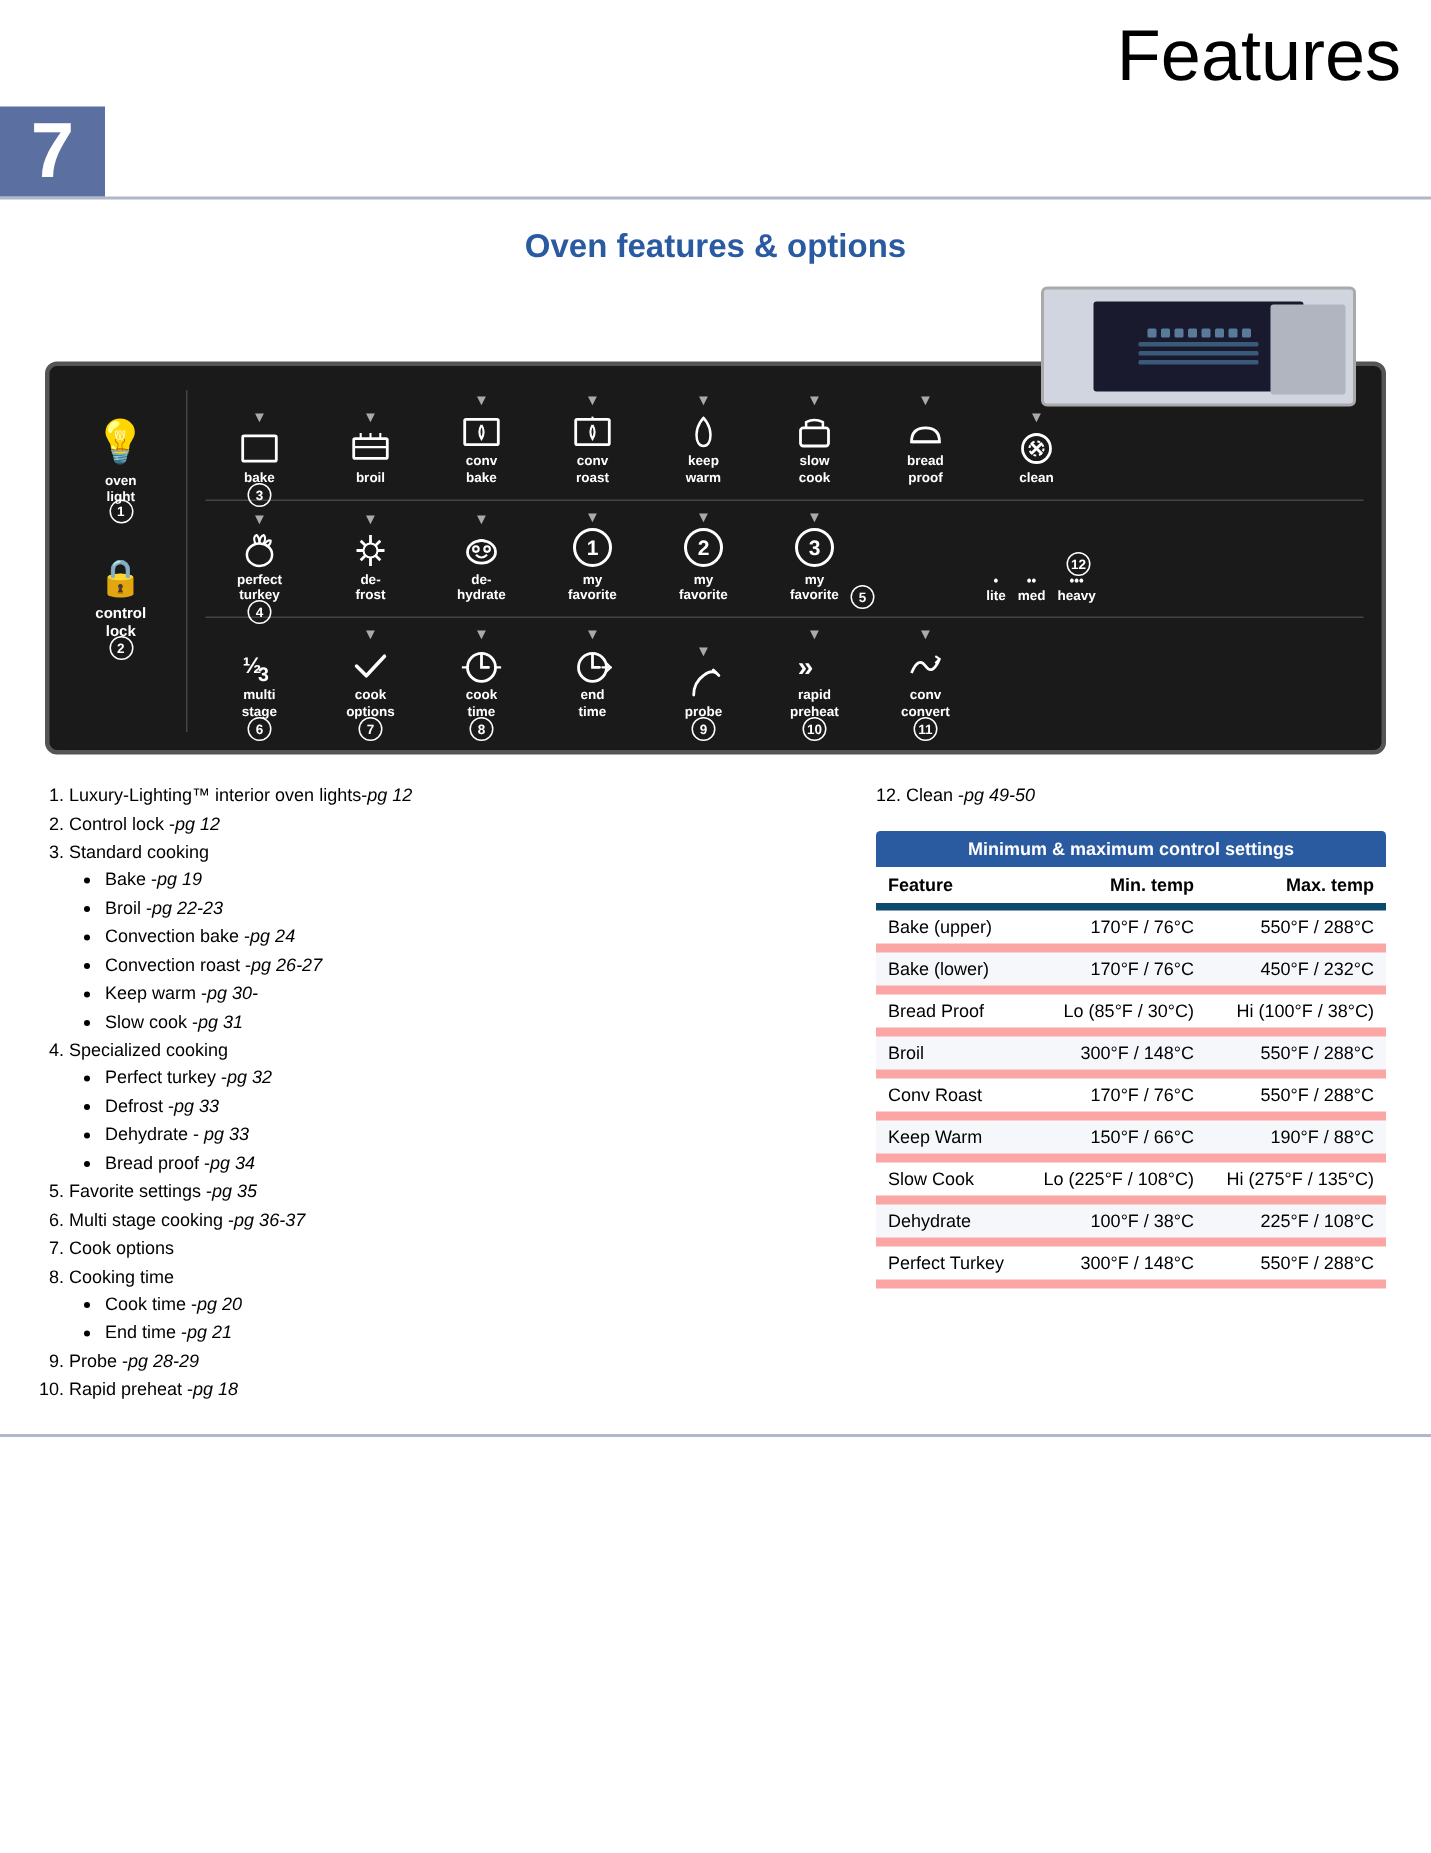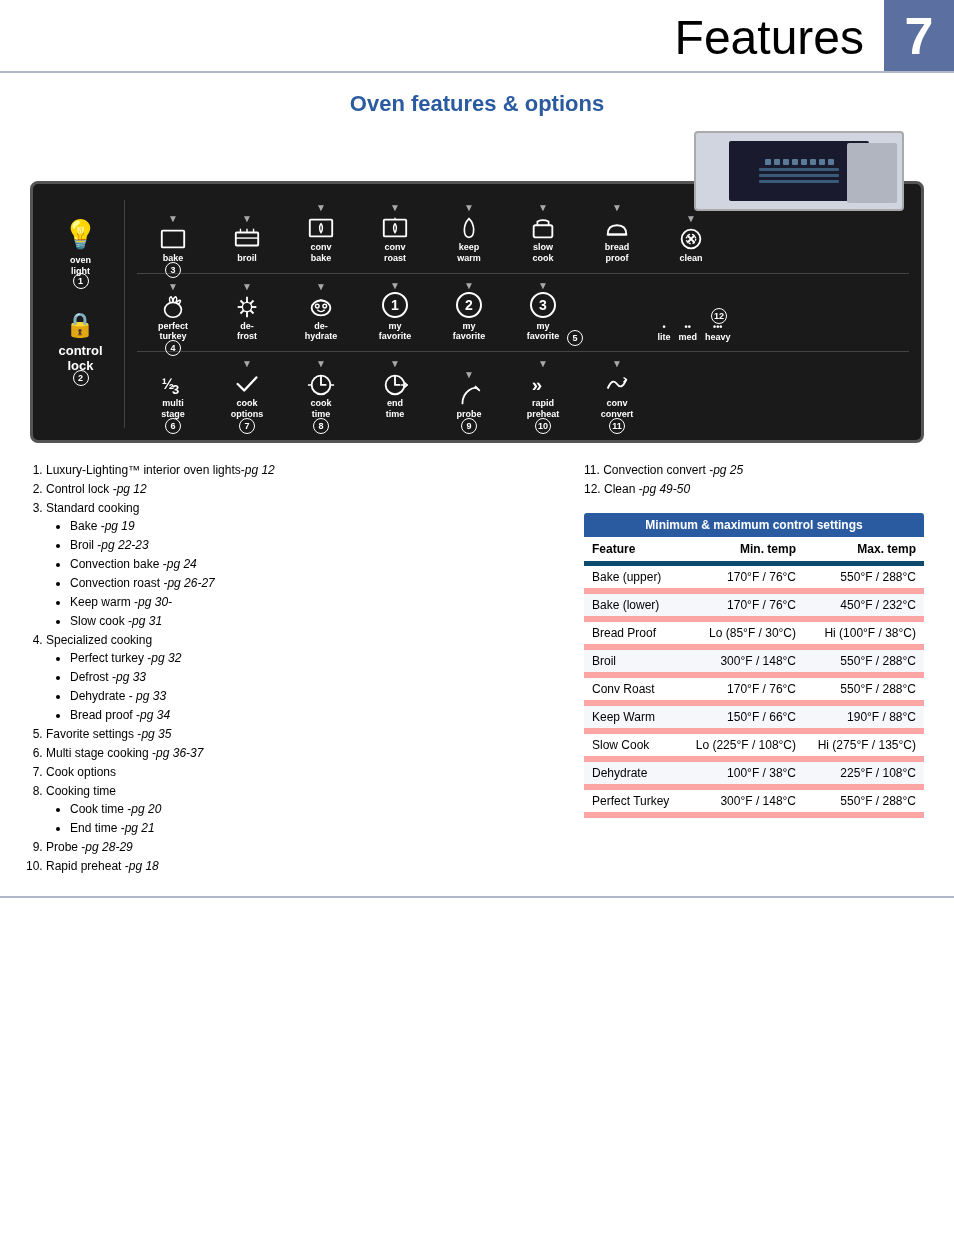--- a/index.html
+++ b/index.html
@@ -11,20 +11,21 @@
       min-height: 1235px;
       position: relative;
     }
 
     
     .header-bar {
       display: flex;
       align-items: stretch;
       border-bottom: 2px solid #b0b8c8;
       margin-bottom: 10px;
+      flex-direction: column;
     }
     .header-title {
       flex: 1;
       text-align: right;
       font-size: 48px;
       font-weight: 300;
       color: #000;
       padding-right: 20px;
       padding-top: 10px;
       padding-bottom: 6px;
@@ -329,21 +330,21 @@
 
       <div class="left-panel">
         <div class="left-key" style="padding-top:18px;">
           <span style="font-size:28px; color:#fff; display:block; margin-bottom:4px;">💡</span>
           <span class="key-text" style="font-size:9px; font-weight:bold; color:#fff; text-align:center; line-height:1.2;">oven<br>light</span>
           <span class="number-badge" style="bottom:-4px;">1</span>
         </div>
         <div style="height:8px;"></div>
         <div class="left-key" style="padding-top:14px;">
           <span style="font-size:24px; color:#fff; display:block; margin-bottom:4px;">🔒</span>
-          <span class="key-text" style="font-size:13px; font-weight:bold; color:#fff; text-align:center; line-height:1.2;">control<br>lock</span>
+          <span class="key-text" style="font-size:10px; font-weight:bold; color:#fff; text-align:center; line-height:1.2;">control<br>lock</span>
           <span class="number-badge" style="bottom:-4px;">2</span>
         </div>
       </div>
 
       <div class="main-keys-area">
 
         <div class="keys-row">
 
           <div class="key-cell" style="position:relative;">
             <span class="arrow-indicator">▼</span>
@@ -604,21 +605,20 @@
             <li>End time -<em>pg 21</em></li>
           </ul>
         </li>
         <li>Probe -<em>pg 28-29</em></li>
         <li>Rapid preheat -<em>pg 18</em></li>
       </ol>
     </div>
 
     <div style="display:flex; flex-direction:column; gap:14px; min-width:340px;">
       <div class="notes-right">
-        <div>11. Convection convert -<em>pg 25</em></div>
         <div>12. Clean -<em>pg 49-50</em></div>
       </div>
 
       <div class="table-container">
         <div class="table-title">Minimum &amp; maximum control settings</div>
         <table class="settings-table">
           <thead>
             <tr>
               <th>Feature</th>
               <th>Min. temp</th>

